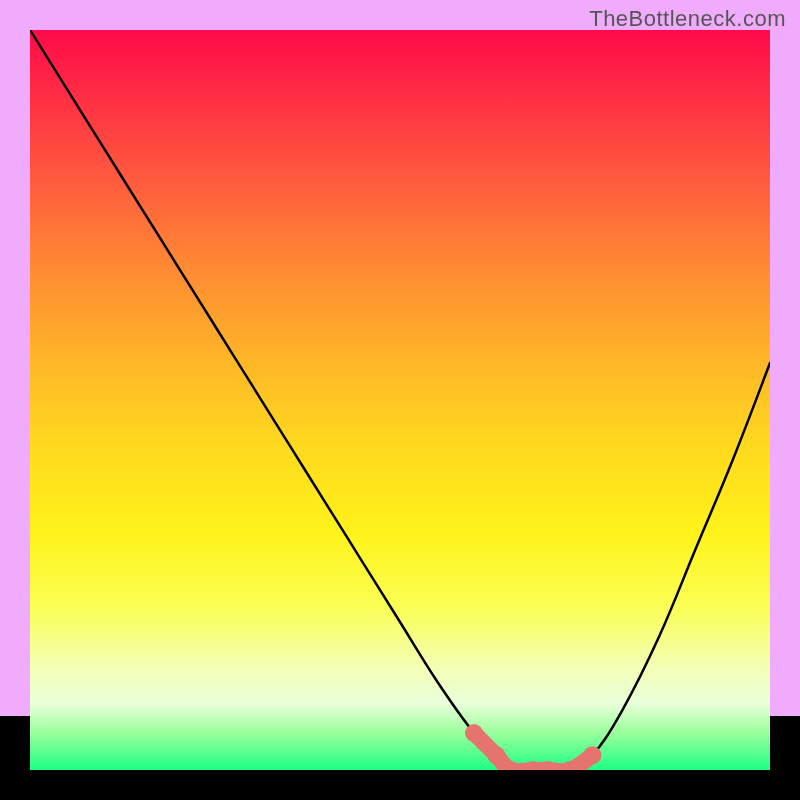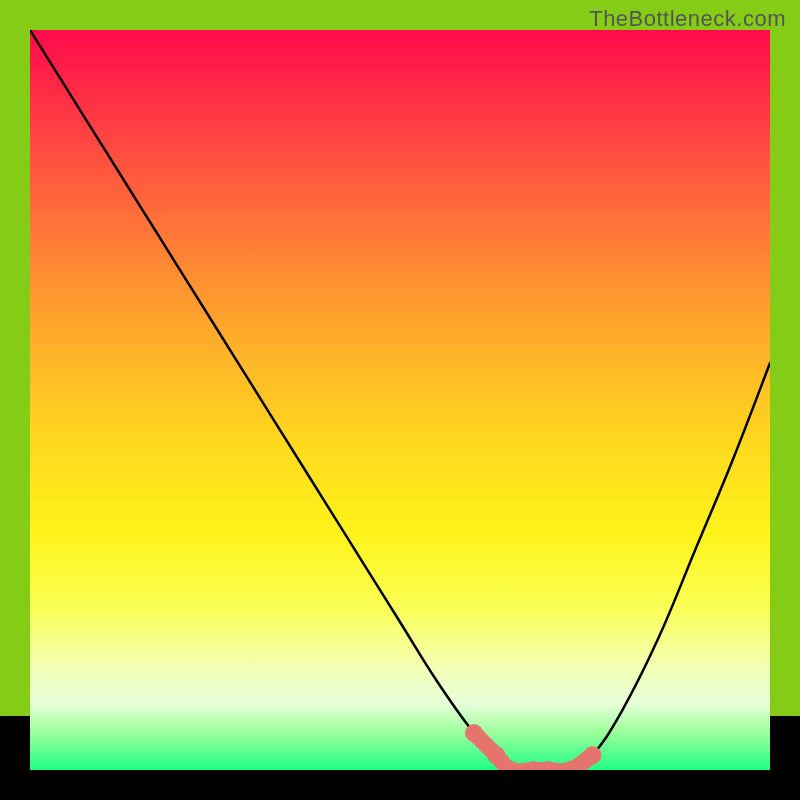--- a/index.html
+++ b/index.html
@@ -8,21 +8,21 @@
     width: 800px;
     height: 800px;
     background: #000;
     overflow: hidden;
     font-family: Arial, Helvetica, sans-serif;
   }
   .frame {
     position: relative;
     width: 800px;
     height: 716px;
-    background: #84cc16;
+    background: #f0abfc;
   }
   .watermark {
     position: absolute;
     top: 6px;
     right: 14px;
     color: #555;
     font-size: 22px;
     font-weight: 500;
     letter-spacing: 0.5px;
     z-index: 10;

